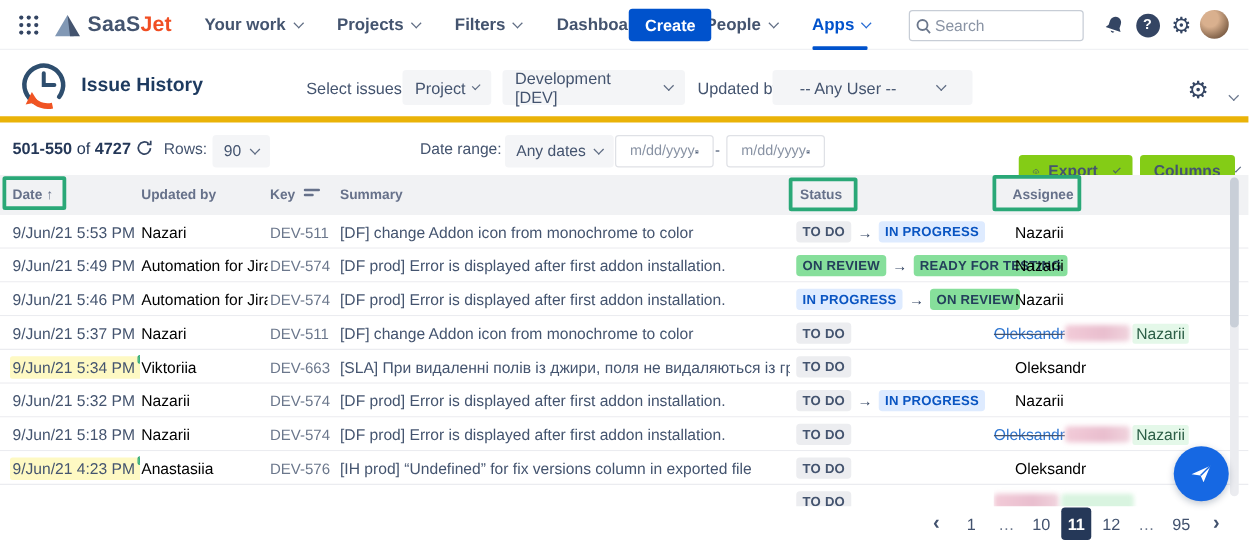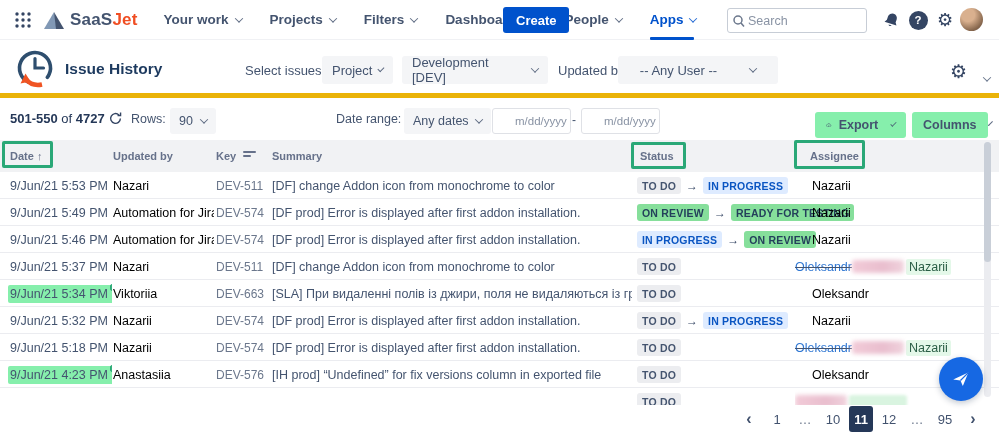--- a/index.html
+++ b/index.html
@@ -36,45 +36,45 @@
   .hdr-gear { position:absolute; left:950px; top:19px; font-size:19px; color:#344563; cursor:pointer; }
   .hdr-gear-chev { position:absolute; left:977px; top:27px; color:#505F79; cursor:pointer; }
 
   
   .toolbar { position:absolute; left:0; top:104px; width:999px; height:32px; }
   .count-text { position:absolute; left:10px; top:7px; font-size:13px; color:#253858; }
   .count-text b { font-weight:700; }
   .refresh-icon { position:absolute; left:108px; top:7px; width:15px; height:15px; cursor:pointer; }
   .tb-label { position:absolute; top:8px; font-size:12.5px; color:#44546F; }
   .dd-sm { position:absolute; top:4px; height:26px; background:#F4F5F7; border-radius:3px; display:flex; align-items:center; justify-content:space-between; padding:0 9px; font-size:12.5px; color:#44546F; cursor:pointer; }
-  .date-input { position:absolute; top:4px; height:26px; width:79px; border:1px solid #DFE1E6; border-radius:3px; background:#fff; display:flex; align-items:center; padding:0 22px; }
+  .date-input { position:absolute; top:4px; height:26px; width:79px; border:1px solid #DFE1E6; border-radius:3px; background:#fff; display:flex; align-items:center; padding:0 11px; }
   .date-input input { border:none; outline:none; width:52px; font-size:11.5px; color:#8993A4; font-family:"Liberation Sans",sans-serif; }
   .date-input input::placeholder { color:#8993A4; }
   .date-sep { position:absolute; left:572px; top:9px; font-size:12px; color:#44546F; }
-  .btn-gray { position:absolute; top:8px; height:26px; background:#86efac; border-radius:3px; display:flex; align-items:center; gap:7px; padding:0 11px; font-size:12.5px; font-weight:600; color:#44546F; cursor:pointer; }
+  .btn-gray { position:absolute; top:20px; height:26px; background:#84cc16; border-radius:3px; display:flex; align-items:center; gap:7px; padding:0 11px; font-size:12.5px; font-weight:600; color:#44546F; cursor:pointer; }
 
   
   .thead { position:absolute; left:0; top:140px; width:999px; height:32px; background:#F1F2F4; }
   .th { position:absolute; top:0; height:32px; display:flex; align-items:center; font-size:11px; font-weight:600; color:#66718A; cursor:pointer; }
   .filter-icon { position:absolute; left:243px; top:11px; width:13px; height:10px; cursor:pointer; }
   .filter-icon i { display:block; background:#66718A; height:1.8px; border-radius:1px; margin-bottom:2.4px; }
   .ann-box { position:absolute; border:3px solid #2AA877; border-radius:2px; pointer-events:none; }
 
   .tbody { position:absolute; left:0; top:172px; width:999px; height:233px; overflow:hidden; }
   .row { position:relative; height:27px; border-bottom:1px solid #EBECF0; background:#fff; }
   .cell { position:absolute; top:0; height:27px; display:flex; align-items:center; white-space:nowrap; overflow:hidden; font-size:12.5px; }
   .c-date { left:8px; width:104px; color:#44546F; }
   .c-upd  { left:113px; width:101px; }
   .c-key  { left:216px; width:54px; color:#6B778C; font-size:12px; }
   .c-sum  { left:272px; width:360px; color:#44546F; }
   .c-status { left:637px; width:175px; overflow:visible; }
   .c-assn { left:795px; width:195px; }
   .link { color:#000000; cursor:pointer; }
   .date-pill { position:relative; padding:2px 9px 2px 2px; border-radius:2px; }
-  .date-pill.created { background:#86efac; }
+  .date-pill.created { background:#fef9c3; }
   .created-ind { position:absolute; top:-1px; right:0; width:7px; height:7px; border-radius:2px; background:radial-gradient(circle at 50% 50%, #ffffff 0 1.3px, #36B37E 1.4px); border:1px solid #2da876; }
   .badge { display:inline-block; padding:2.5px 5px; border-radius:3px; font-size:10.5px; font-weight:700; letter-spacing:.2px; }
   .badge.gray  { background:#ECEDF0; color:#44546F; }
   .badge.blue  { background:#DEEBFF; color:#0A55C2; }
   .badge.green { background:#86DF9B; color:#24405B; }
   .tr-arrow { margin:0 5px; font-weight:700; color:#344563; font-size:12px; }
   .assn-plain { padding-left:17px; }
   .assn-old { color:#2E76D2; text-decoration:line-through; text-decoration-color:#44546F; }
   .redact { display:inline-block; width:52px; height:13px; margin:0 2px 0 0; border-radius:3px; background:linear-gradient(90deg,#F2CBD8,#E9BECE 60%,#F0D3DD); filter:blur(2px); }
   .assn-new { background:#E4F8E9; color:#2B5E46; padding:1px 3px; border-radius:2px; }

